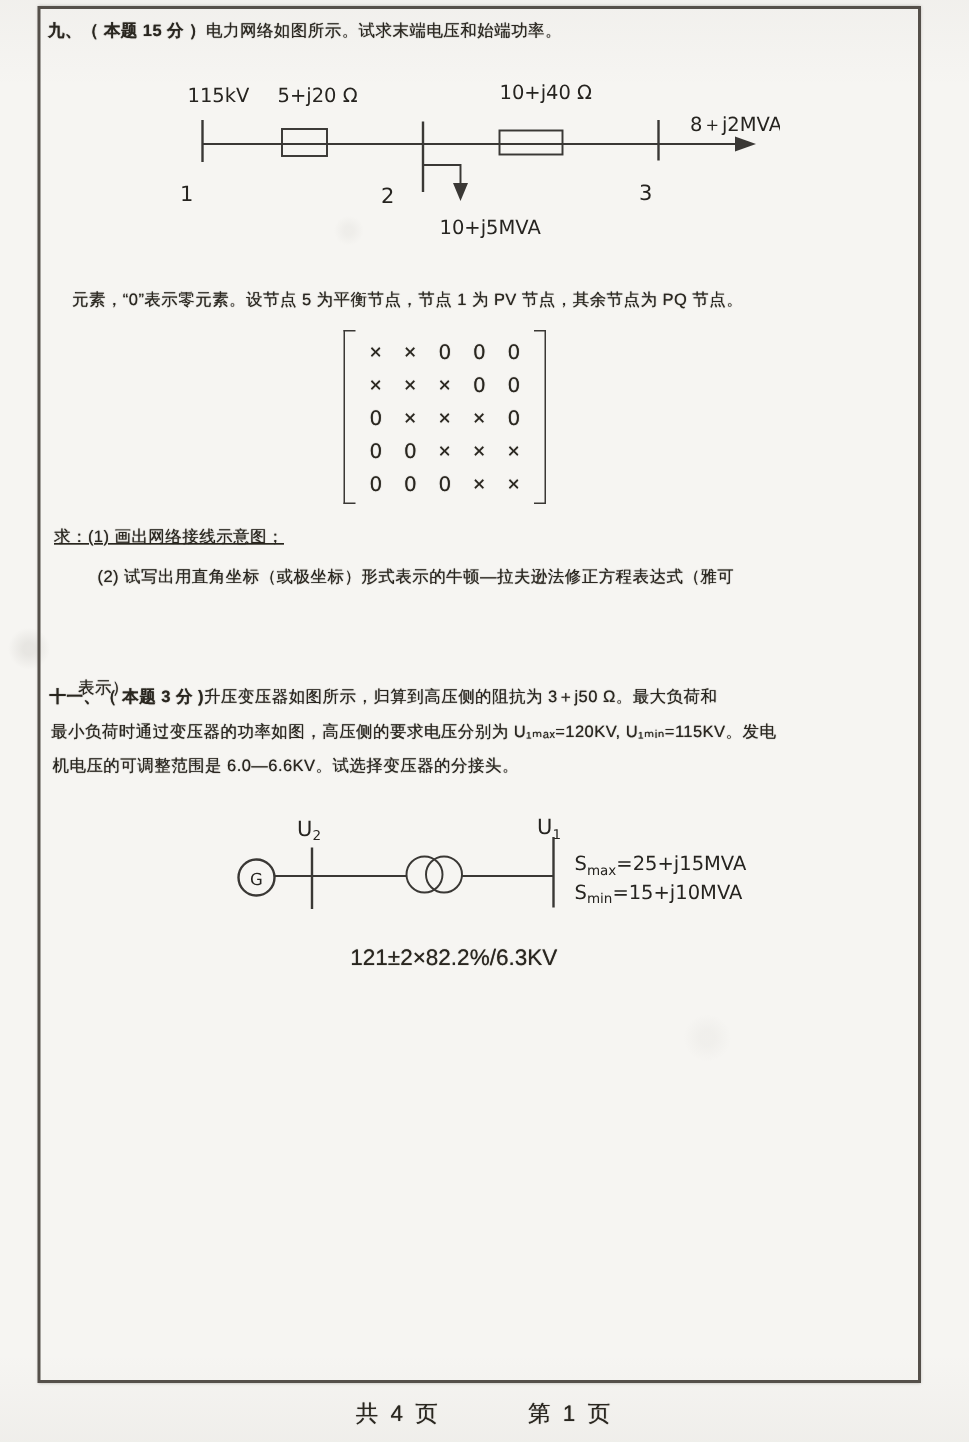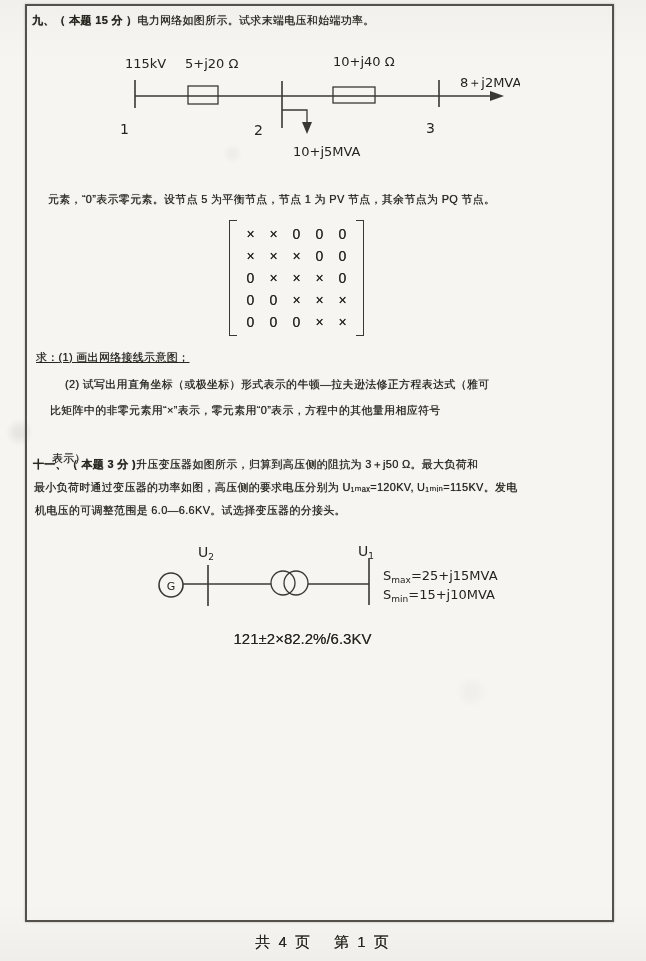--- a/index.html
+++ b/index.html
@@ -36,21 +36,21 @@
     display:grid;grid-template-columns:repeat(5,23px);grid-auto-rows:22px;
     font-size:14px;text-align:center;line-height:22px;
     text-shadow:0 0 .6px rgba(40,36,30,.8);
   }
   .matrix .brk{position:absolute;top:-3px;bottom:-3px;width:7px;
     border-top:1.6px solid #3a3835;border-bottom:1.6px solid #3a3835;}
   .matrix .brk-l{left:-10px;border-left:1.6px solid #3a3835;}
   .matrix .brk-r{right:-10px;border-right:1.6px solid #3a3835;}
   .footer{position:absolute;left:0;top:933px;width:646px;text-align:center;
     font-size:15px;letter-spacing:2px;text-shadow:0 0 .6px rgba(40,36,30,.8);}
-  .footer span{margin:0 8px;}
+  .footer span{margin:0 26px;}
   .tap-block{position:absolute;left:230px;top:627px;width:145px;text-align:center;
     font-size:15px;line-height:24px;text-shadow:0 0 .6px rgba(40,36,30,.8);}
 </style>
 </head>
 <body>
 
 <div class="page">
 
   <div class="frame"></div>
 
@@ -115,21 +115,20 @@
         <span>0</span>
         <span>×</span>
         <span>×</span>
     </div>
   </div>
 
   <div class="abs zh" style="left:36px;top:350px;text-decoration:underline;">
     <span>求：</span><span>(1) 画出网络接线示意图；</span>
   </div>
   <div class="abs zh" style="left:65px;top:377px;text-align:right;">(2) 试写出用直角坐标（或极坐标）形式表示的牛顿—拉夫逊法修正方程表达式（雅可</div>
-  <div class="abs zh" style="left:50px;top:403px;">比矩阵中的非零元素用“×”表示，零元素用“0”表示，方程中的其他量用相应符号</div>
   <div class="abs zh" style="left:52px;top:431px;margin-top:20px;">表示）。</div>
 
   <div class="abs zh" style="left:33px;top:457px;">
     <span class="b">十一、</span><span class="b">（ 本题 3 分 )</span><span>升压变压器如图所示，归算到高压侧的阻抗为 3＋j50 Ω。最大负荷和</span>
   </div>
   <div class="abs zh" style="left:34px;top:480px;">最小负荷时通过变压器的功率如图，高压侧的要求电压分别为 U₁ₘₐₓ=120KV, U₁ₘᵢₙ=115KV。发电</div>
   <div class="abs zh" style="left:35px;top:503px;">机电压的可调整范围是 6.0—6.6KV。试选择变压器的分接头。</div>
 
   <svg class="abs" style="left:150px;top:540px;" width="350" height="75" viewBox="0 0 350 75">
 

